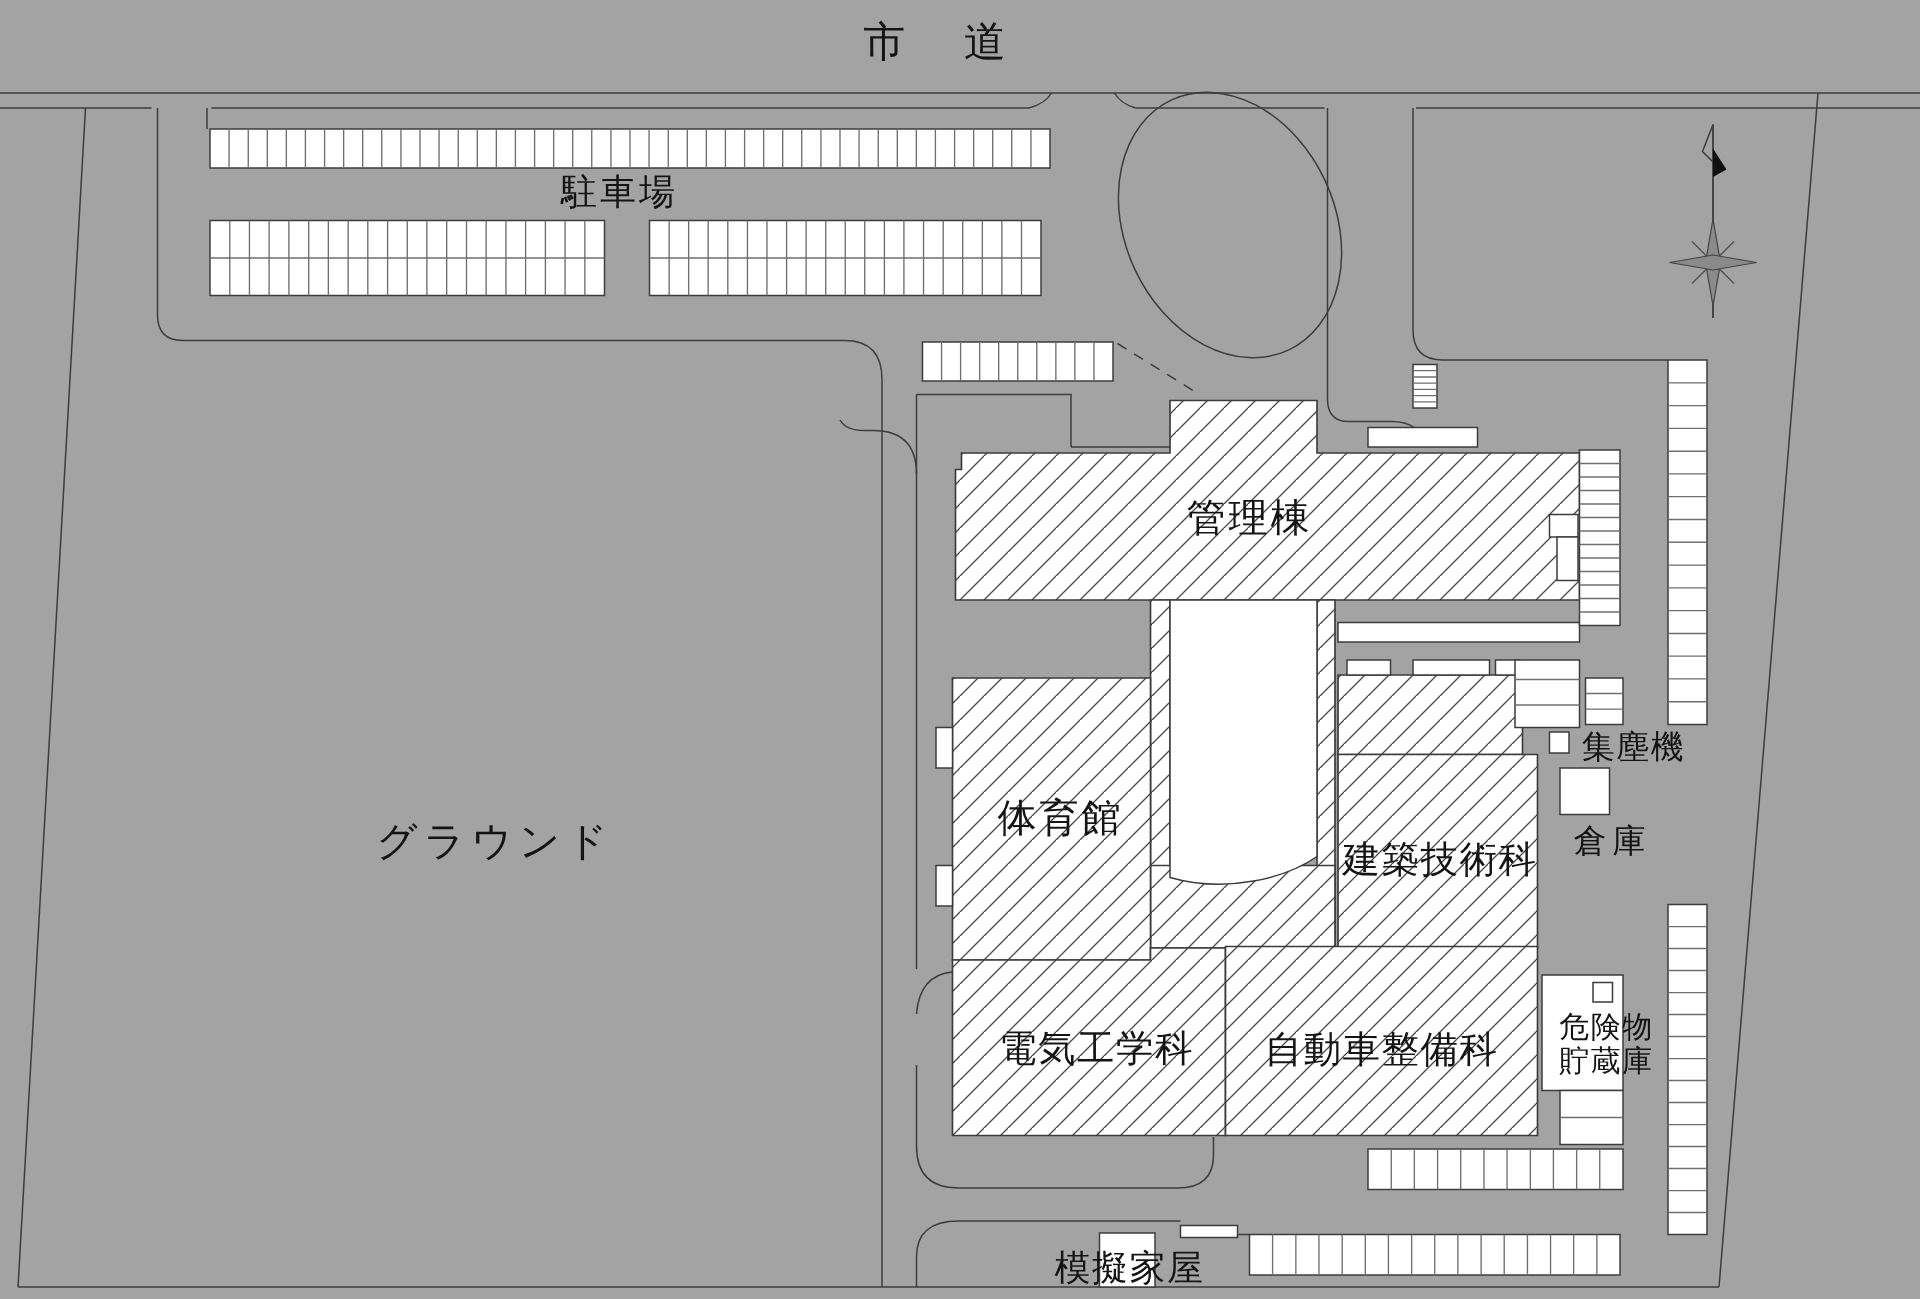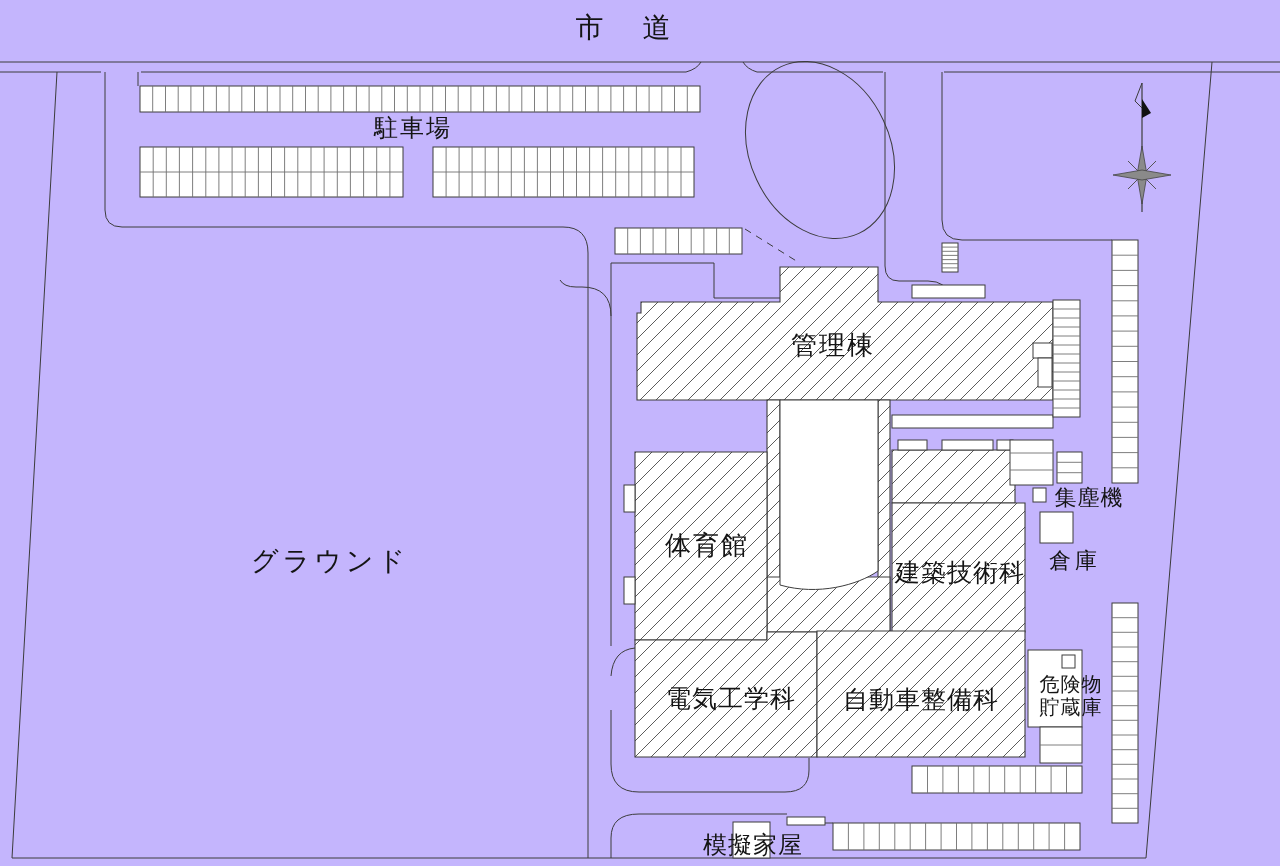--- a/index.html
+++ b/index.html
@@ -1,16 +1,16 @@
 <!DOCTYPE html>
 <html><head>
 <meta charset="utf-8">
 <style>
   html,body{margin:0;padding:0;background:#fff;}
-  #stage{position:relative;width:1280px;height:866px;background:#c4b5fd;overflow:hidden;
+  #stage{position:relative;width:1280px;height:866px;background:#a3a3a3;overflow:hidden;
          font-family:"Liberation Serif","DejaVu Serif",serif;}
   svg{display:block}
   .ln{stroke:#3c3c3c;stroke-width:1;fill:none}
   .thin{stroke:#6f6f6f;stroke-width:0.9;fill:none}
   .wht{fill:#ffffff;stroke:#3c3c3c;stroke-width:1}
   .hatched{fill:url(#hatch);stroke:#3c3c3c;stroke-width:1.1}
   .dash{stroke:#3c3c3c;stroke-width:1;fill:none;stroke-dasharray:7 6}
   text{fill:#141414}
 </style>
 </head>

